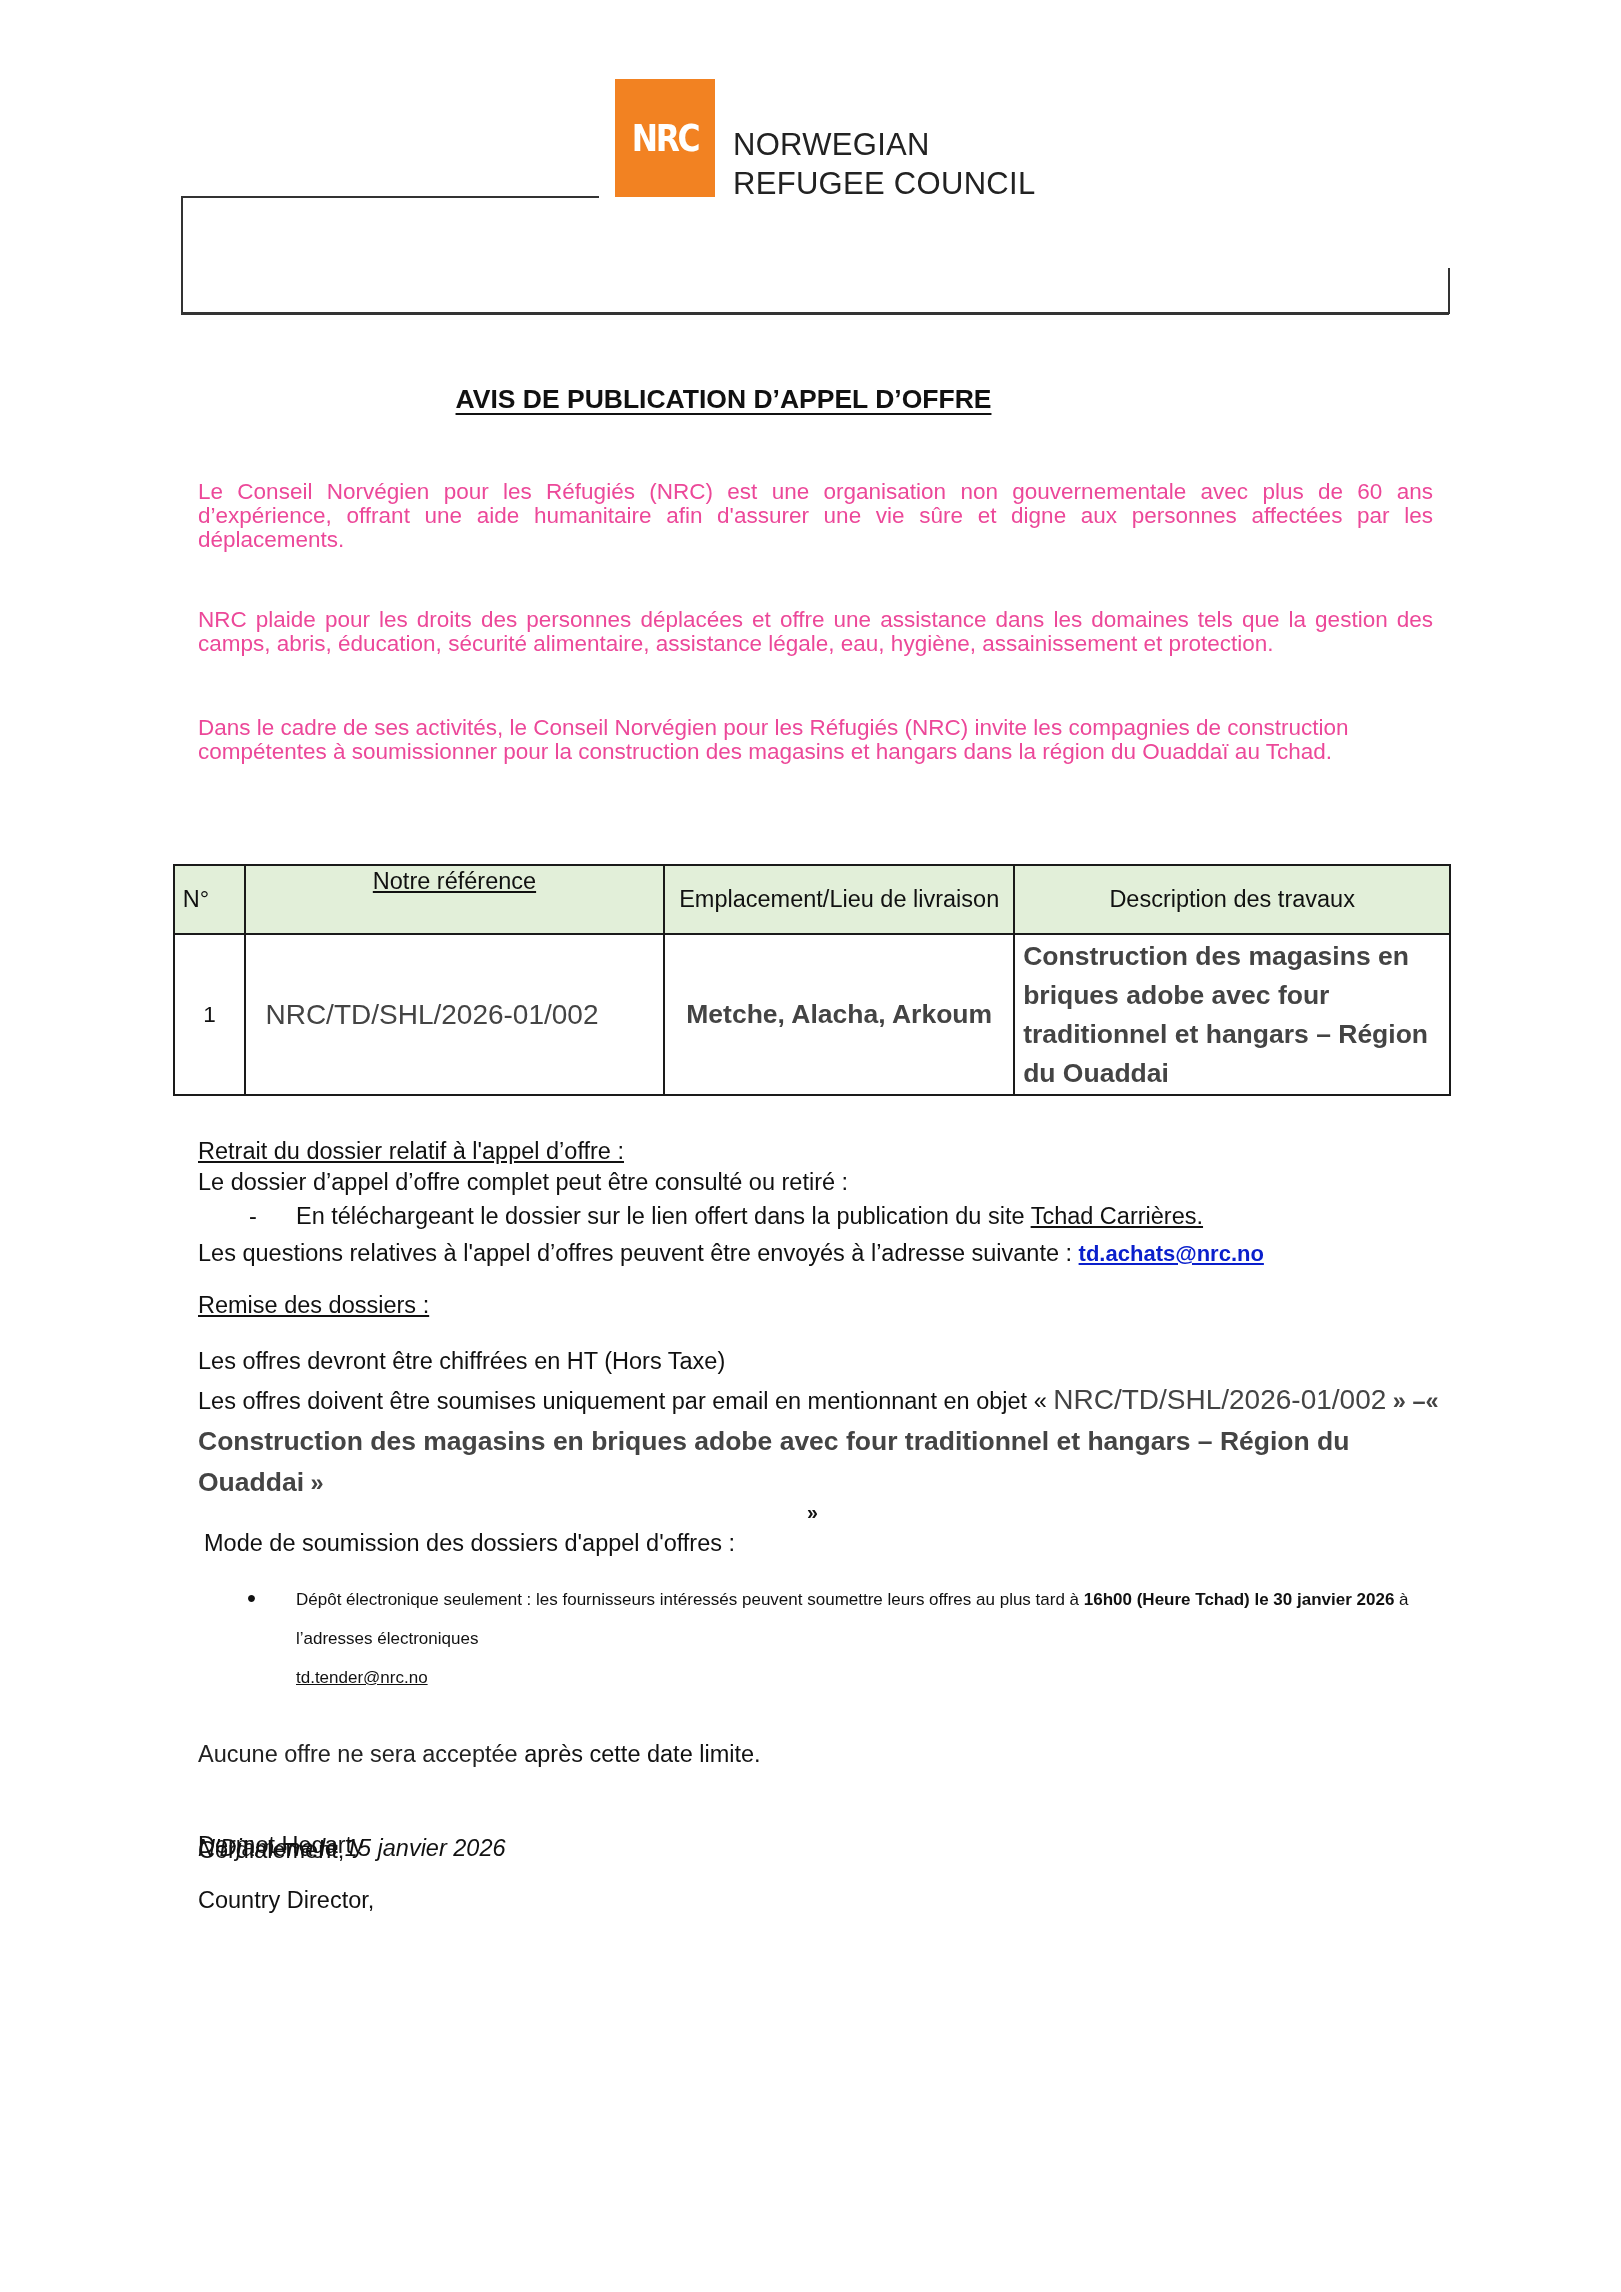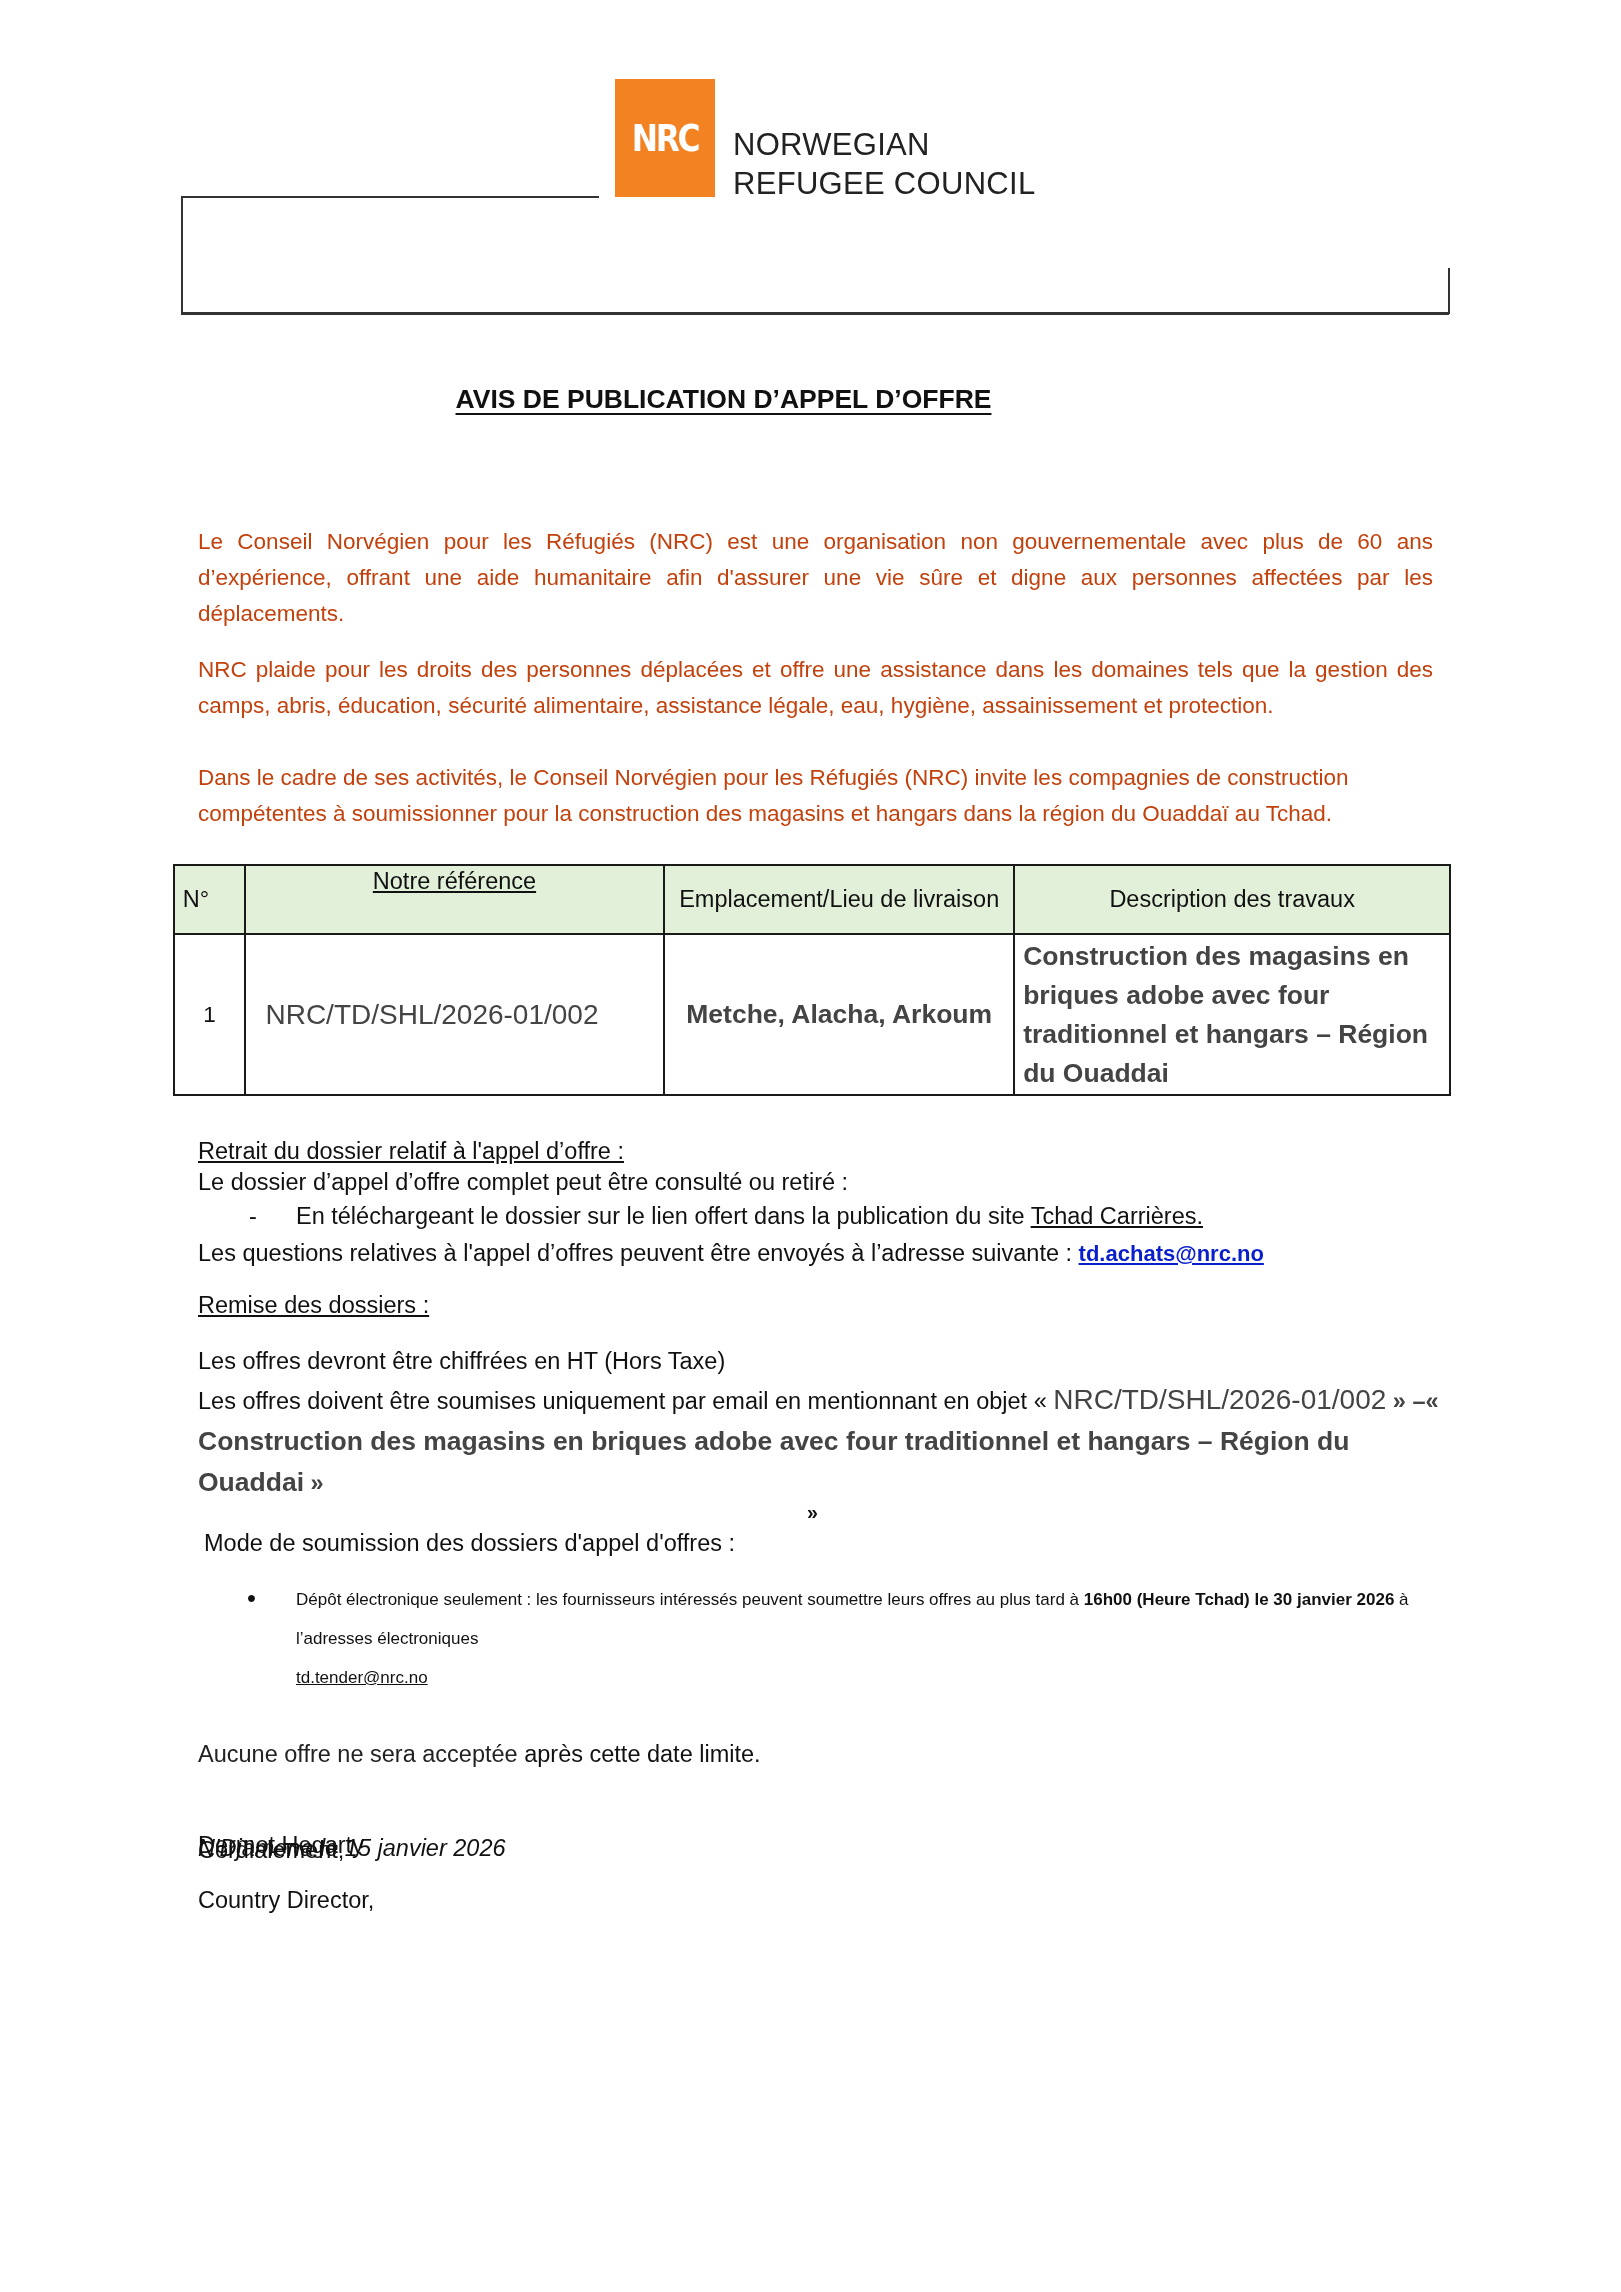--- a/index.html
+++ b/index.html
@@ -28,21 +28,21 @@
   .vline { background: #333; width: 2px; }
 
   .title {
     left: 0; width: 1447px; top: 384px; text-align: center;
     font-family: "Liberation Sans", sans-serif; font-weight: bold;
     font-size: 26.5px; text-decoration: underline; text-underline-offset: 4.9px;
   }
 
   .para {
     left: 198px; width: 1235px; font-family: "Liberation Sans Narrow", "Liberation Sans", sans-serif;
-    font-size: 22.5px; line-height: 36px; text-align: justify; color: #c2410c; margin-top: 44px;
+    font-size: 22.5px; line-height: 24px; text-align: justify; color: #ec4899;
   }
 
   
   table.tender {
     position: absolute; left: 173px; top: 864px; width: 1278px;
     border-collapse: collapse; font-family: "Liberation Sans", sans-serif;
   }
   table.tender th, table.tender td {
     border: 2.9px solid #1a1a1a; padding: 0 7.8px;
   }

